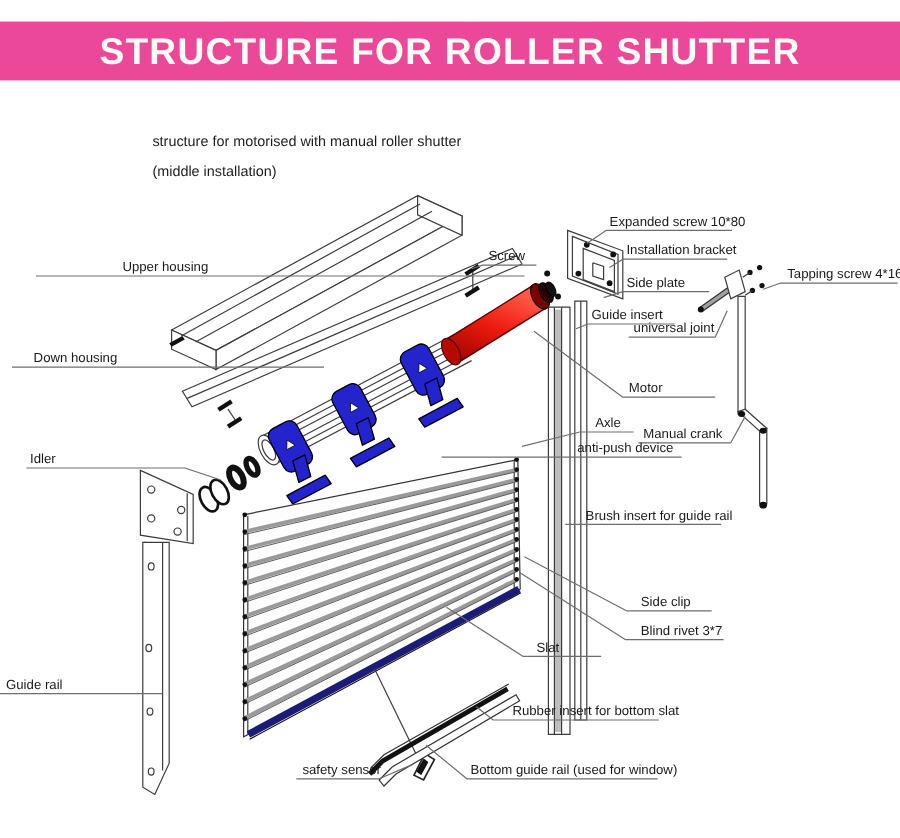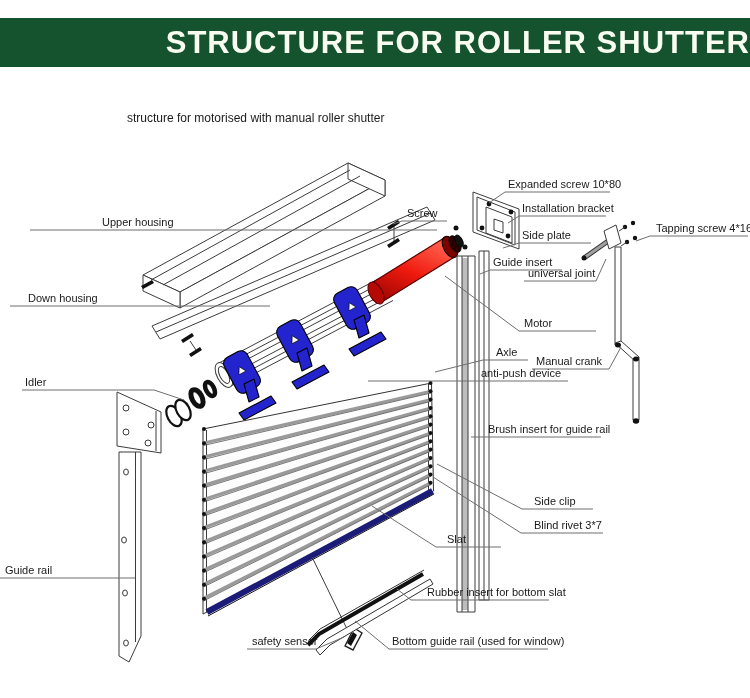--- a/index.html
+++ b/index.html
@@ -1,36 +1,37 @@
 <!DOCTYPE html>
 <html><head>
 <meta charset="utf-8">
 <style>
   html,body{margin:0;padding:0;background:#ffffff;}
   body{width:750px;height:698px;position:relative;font-family:"Liberation Sans",sans-serif;overflow:hidden;}
-  .banner{position:absolute;top:18px;left:0;width:750px;height:49px;background:#14532d;
-          display:flex;align-items:center;justify-content:flex-end;}
+  .banner{position:absolute;top:18px;left:0;width:750px;height:49px;background:#ec4899;
+          display:flex;align-items:center;justify-content:center;}
   .banner-title{color:#f9fcf1;font-size:31px;font-weight:bold;letter-spacing:1px;}
   .subtitle{position:absolute;left:127px;top:106px;font-size:12px;line-height:24.5px;color:#1b1b1b;}
   svg{position:absolute;top:0;left:0;}
   text.lbl{font-family:"Liberation Sans",sans-serif;font-size:11px;fill:#1a1a1a;}
   .part{fill:#ffffff;stroke:#3c3c3c;stroke-width:1;}
   .ln{stroke:#3c3c3c;stroke-width:1;fill:none;}
   .leader{stroke:#6e6e6e;stroke-width:1;fill:none;}
   .blk{fill:#111111;stroke:none;}
 </style>
 </head>
 <body>
 
 <div class="banner">
   <span class="banner-title">STRUCTURE FOR ROLLER SHUTTER</span>
 </div>
 
 <div class="subtitle">
   <div>structure for motorised with manual roller shutter</div>
+  <div>(middle installation)</div>
 </div>
 
 <svg width="750" height="698" viewBox="0 0 750 698">
   <defs>
     <linearGradient id="redGrad" x1="0" y1="1" x2="0.6" y2="0">
       <stop offset="0" stop-color="#8f0200"></stop>
       <stop offset="0.55" stop-color="#ee1a0e"></stop>
       <stop offset="1" stop-color="#ff5a48"></stop>
     </linearGradient>
 

